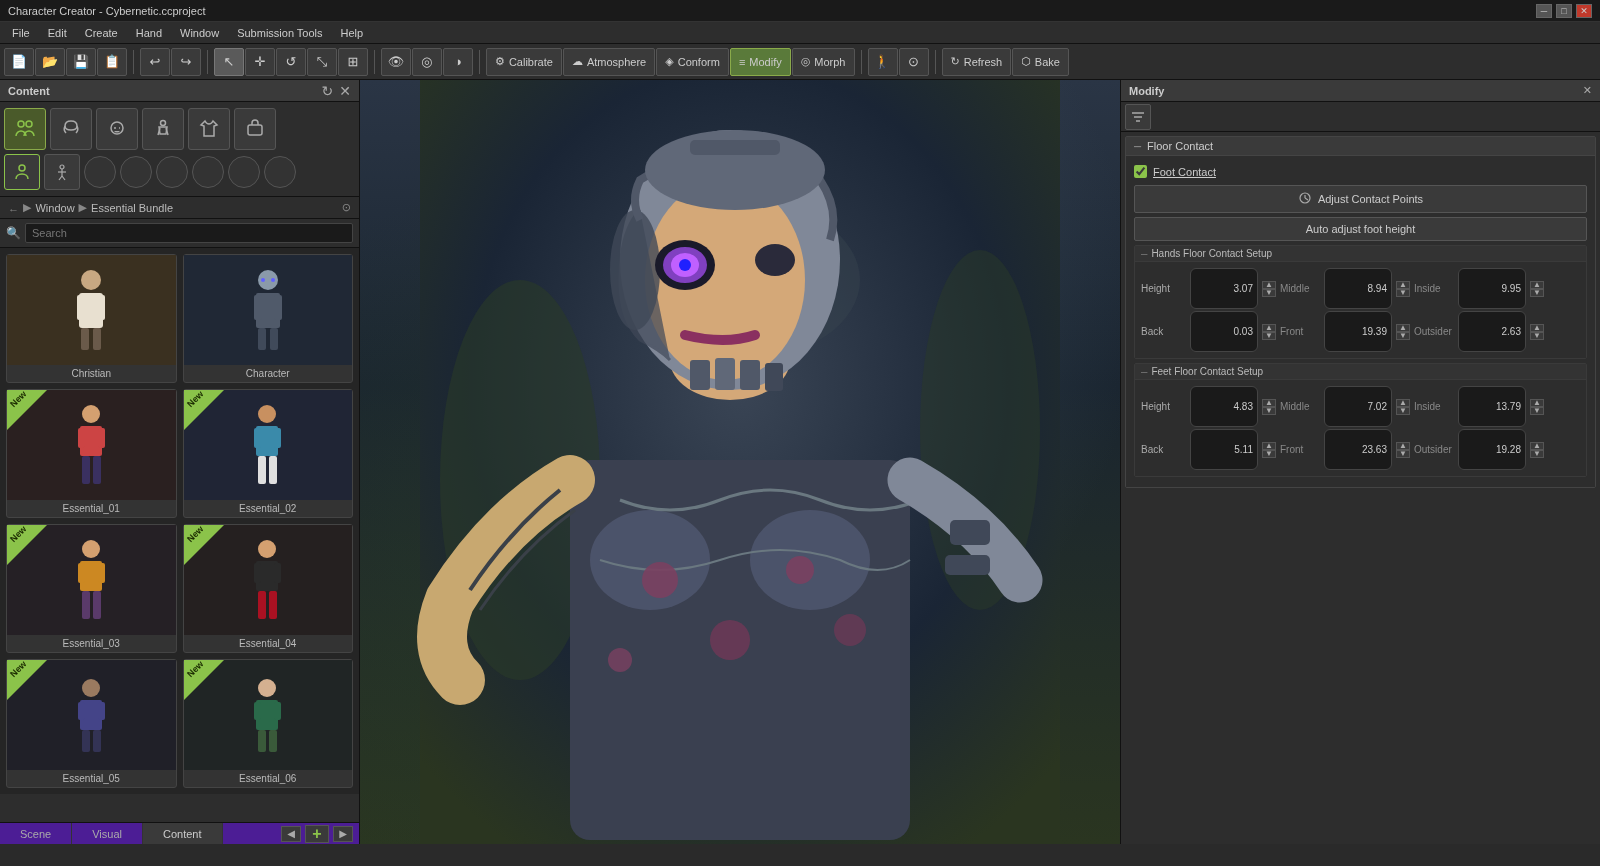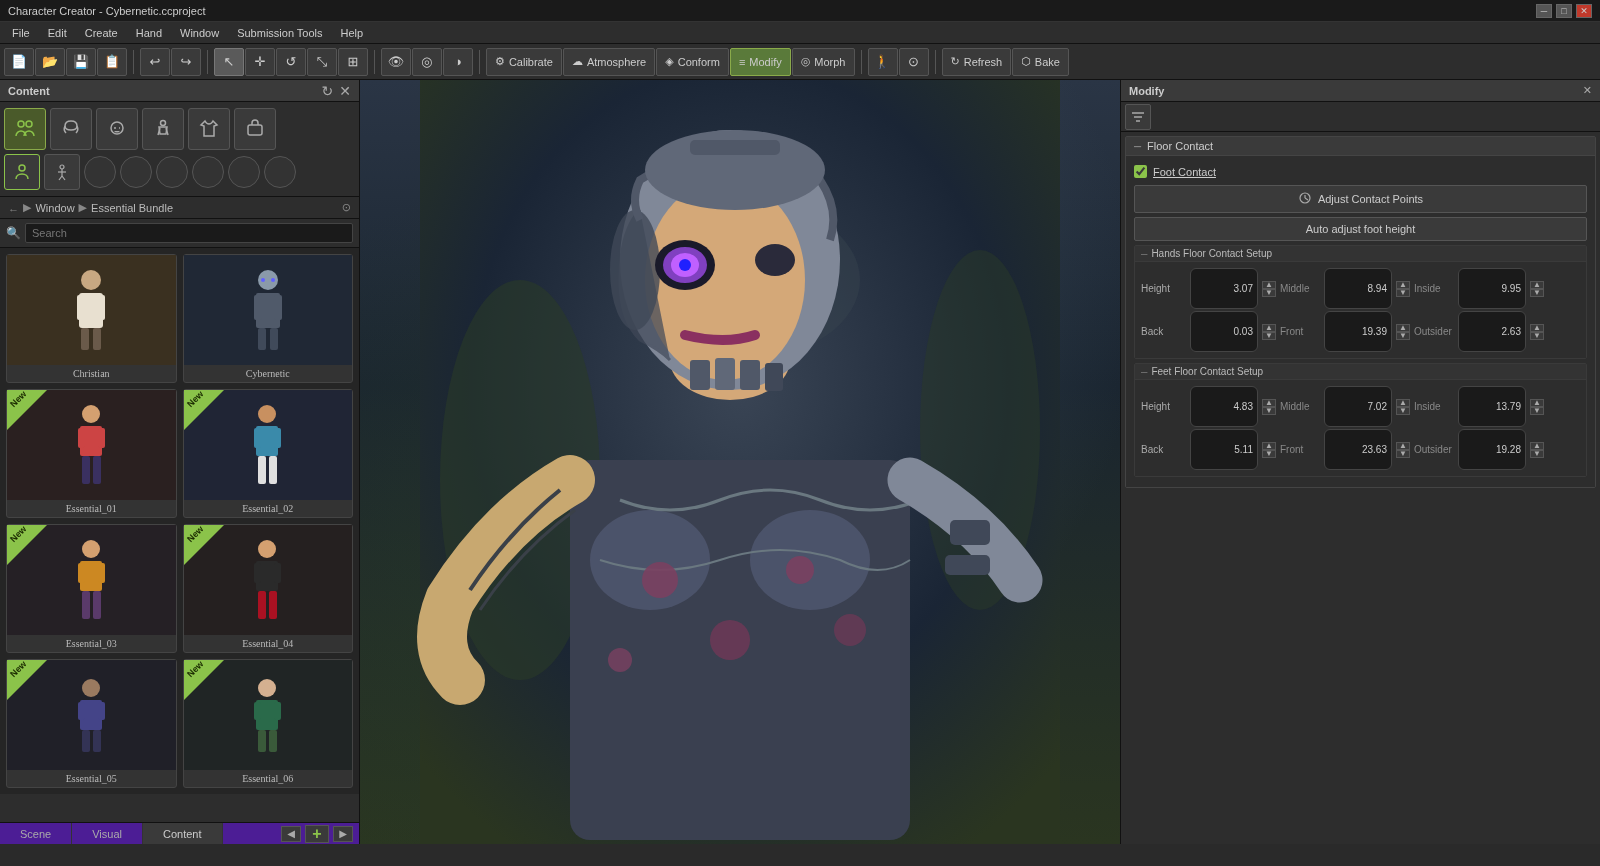--- a/index.html
+++ b/index.html
@@ -78,21 +78,21 @@
     }
     .tab.active { background: #2d2d2d; color: #ccc; border-bottom: 2px solid #8bc34a; }
 
     
     .search-bar { display: flex; align-items: center; padding: 4px 6px; border-bottom: 1px solid #111; background: #2d2d2d; }
     .search-icon { color: #888; margin-right: 4px; font-size: 12px; }
     .search-input { flex: 1; background: #1a1a1a; border: 1px solid #444; color: #ccc; padding: 3px 6px; font-size: 11px; border-radius: 2px; }
 
     .grid-item { background: #333; border: 1px solid #444; border-radius: 3px; cursor: pointer; position: relative; display: flex; flex-direction: column; align-items: center; }
     .grid-item-img { width: 100%; height: 110px; background: #2a2a2a; display: flex; align-items: center; justify-content: center; overflow: hidden; position: relative; }
-    .grid-item-label { font-size: 10px; color: #bbb; padding: 3px 0; text-align: center; font-family: Liberation Serif, serif; }
+    .grid-item-label { font-size: 10px; color: #bbb; padding: 3px 0; text-align: center; }
 
     .new-badge {
       position: absolute; top: 0; left: 0; width: 0; height: 0;
       border-style: solid; border-width: 40px 40px 0 0;
       border-color: #8bc34a transparent transparent transparent;
       z-index: 2;
     }
     .new-badge-text {
       position: absolute; top: 4px; left: 2px; color: #1a2a00; font-size: 9px;
       font-weight: bold; transform: rotate(-45deg); z-index: 3;
@@ -387,21 +387,21 @@
                 <circle cx="30" cy="15" r="10" fill="#8a9aaa"></circle>
                 <rect x="18" y="28" width="24" height="35" rx="2" fill="#505a6a"></rect>
                 <rect x="16" y="30" width="8" height="25" rx="2" fill="#505a6a"></rect>
                 <rect x="36" y="30" width="8" height="25" rx="2" fill="#505a6a"></rect>
                 <rect x="20" y="63" width="8" height="22" rx="2" fill="#404a5a"></rect>
                 <rect x="32" y="63" width="8" height="22" rx="2" fill="#404a5a"></rect>
                 <circle cx="25" cy="15" r="2" fill="#6060ff"></circle>
                 <circle cx="35" cy="15" r="2" fill="#6060ff"></circle>
               </svg>
             </div>
-            <div class="grid-item-label">Cybernetic</div>
+            <div class="grid-item-label">Character</div>
           </div>
 
           <div class="grid-item">
             <div class="new-badge"></div>
             <div class="new-badge-text">New</div>
             <div class="grid-item-img" style="background:#2a2020;">
               <svg width="55" height="90" viewBox="0 0 55 90" fill="none">
                 <circle cx="27" cy="14" r="9" fill="#d4a070"></circle>
                 <rect x="16" y="26" width="22" height="30" rx="2" fill="#cc4444"></rect>
                 <rect x="14" y="28" width="7" height="20" rx="2" fill="#cc4444"></rect>

